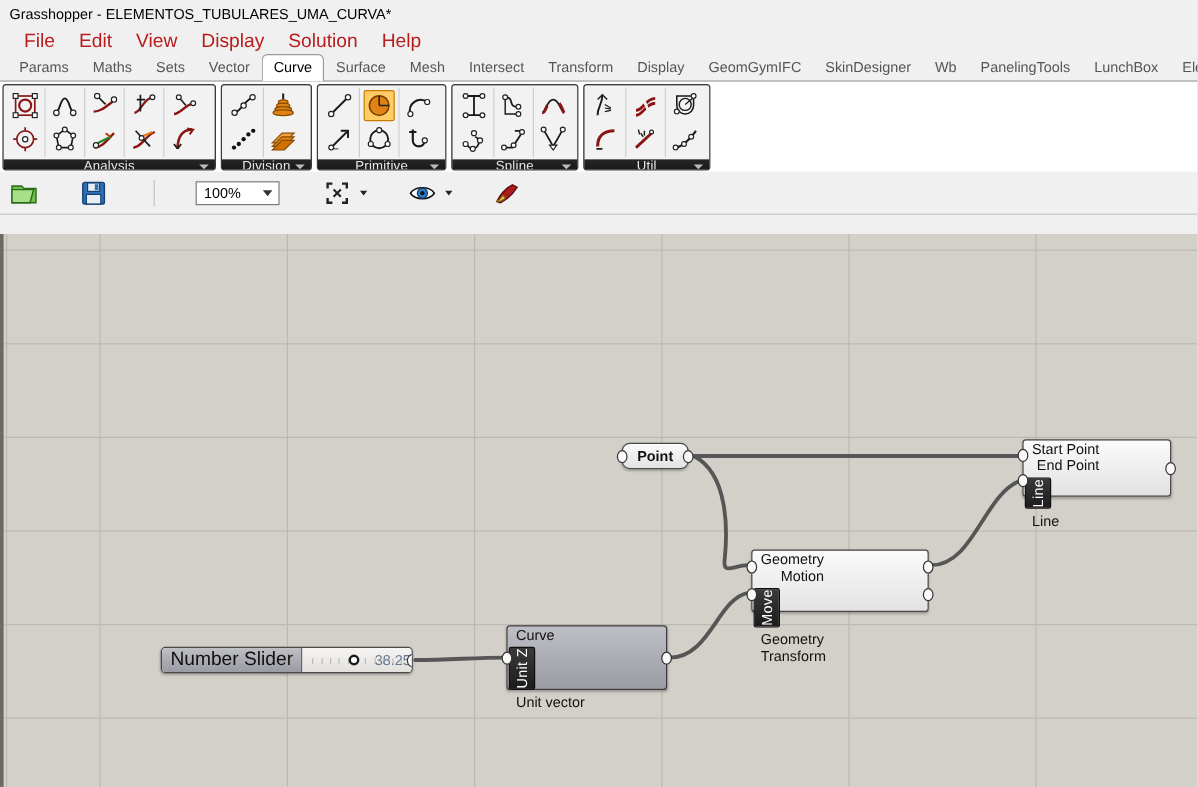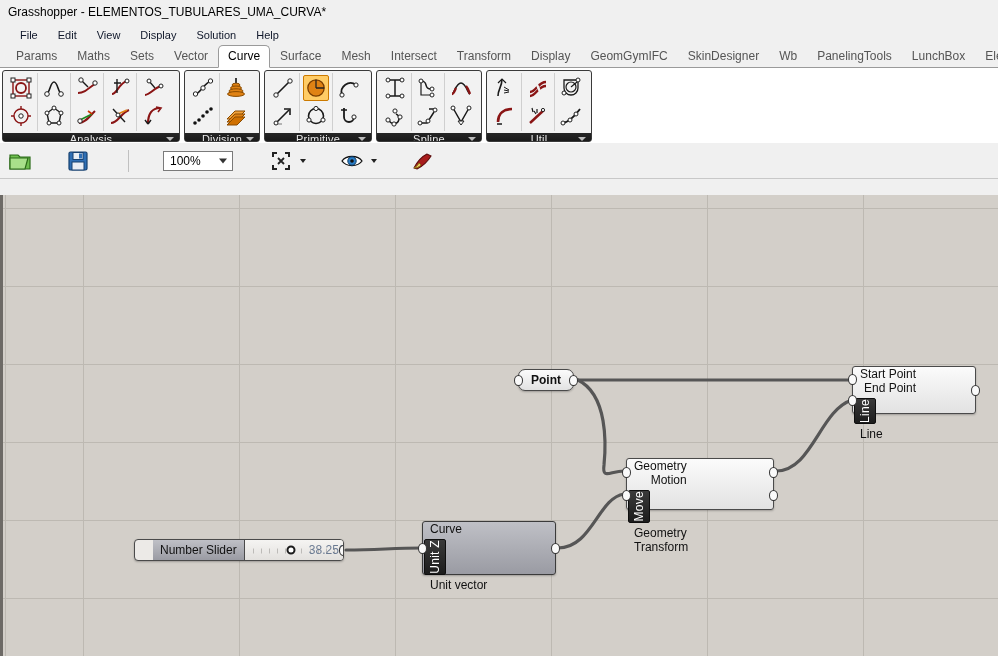--- a/index.html
+++ b/index.html
@@ -21,21 +21,21 @@
   }
 
   
   .menubar{
     height:22px;background:#f0f0f0;
     display:flex;align-items:center;
     padding-left:10px;
     box-sizing:border-box;
   }
   .menubar .mi{
-    font-size:11px;color:#0f172a;
+    font-size:16px;color:#b91c1c;
     padding:2px 10px;cursor:default;
   }
 
   
   .tabstrip{
     position:relative;height:21px;background:#f0f0f0;
     display:flex;align-items:flex-end;
     padding-left:6px;
     box-sizing:border-box;
   }
@@ -256,25 +256,24 @@
     box-sizing:border-box;
     border:1px solid #4a4a4a;
     border-radius:4px;
     background:#eceae7;
     box-shadow:0 1px 2px rgba(0,0,0,.25);
     overflow:hidden;
   }
   .slider .lbl{
     display:flex;align-items:center;justify-content:center;
     padding:0 7px;
-    font-size:12px;color:#111;
+    font-size:16px;color:#111;
     background:linear-gradient(#bfc0c6,#9a9ba3);
     border-right:1px solid #4a4a4a;
     white-space:nowrap;
-    margin-left:18px;
   }
   .slider .track{
     position:relative;flex:1;
     background:linear-gradient(#f5f4f2,#e3e1de);
     display:flex;align-items:center;
   }
   .slider .ticks{
     position:absolute;left:8px;right:8px;top:50%;height:7px;
     transform:translateY(-50%);
     display:flex;justify-content:space-between;

